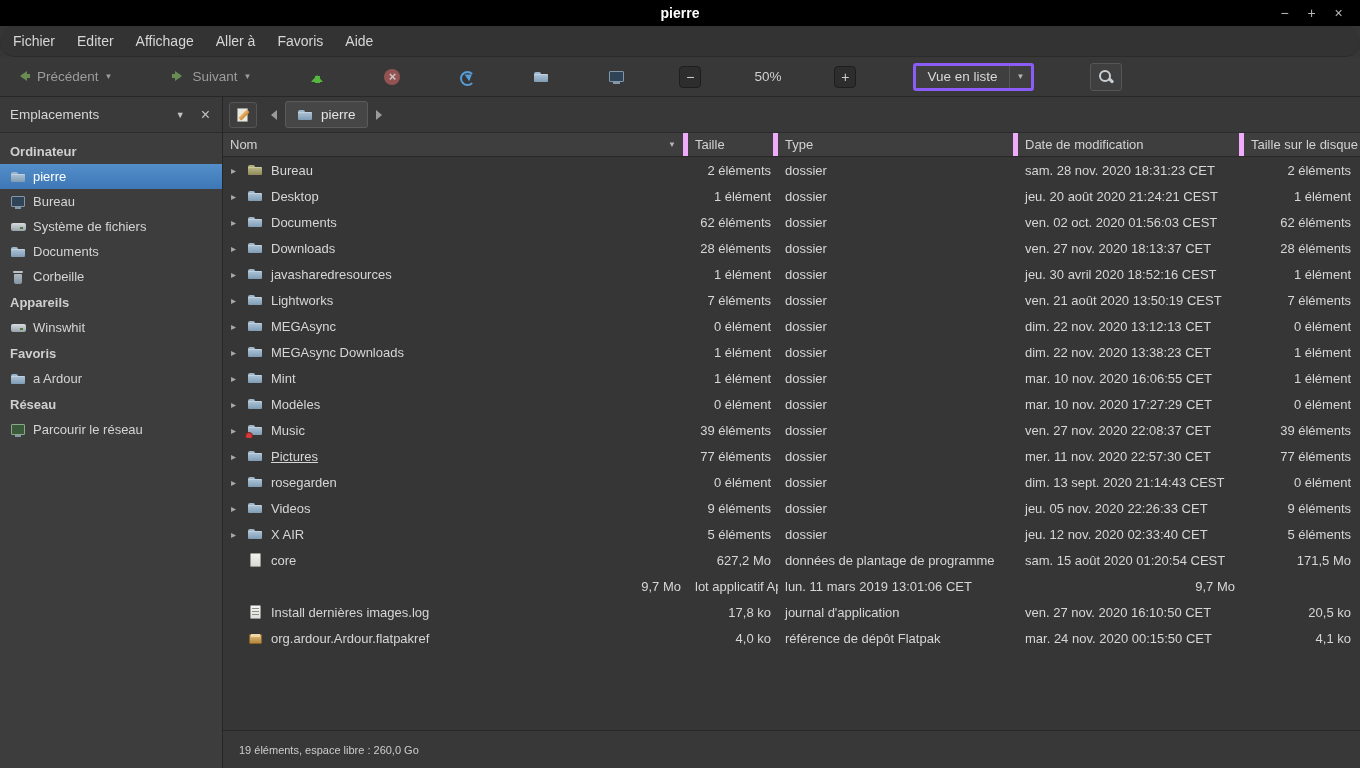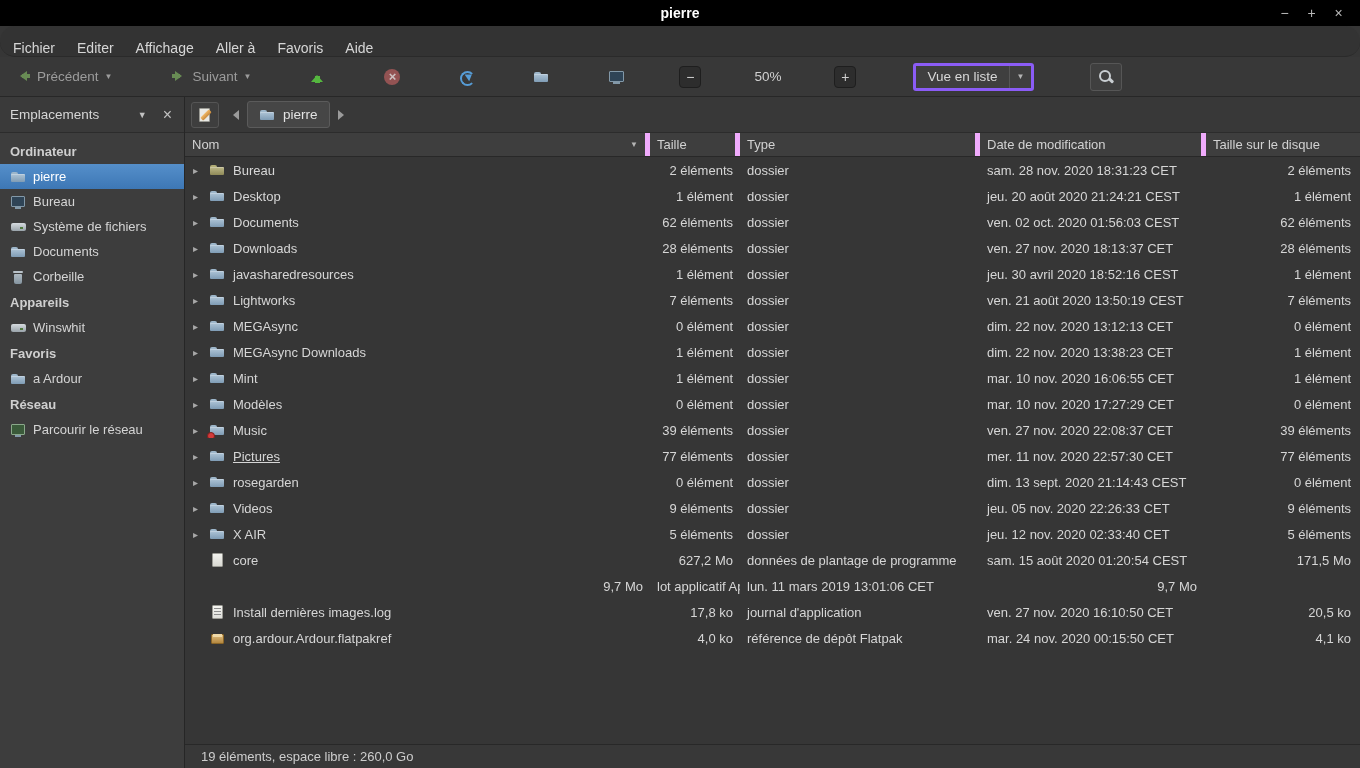--- a/index.html
+++ b/index.html
@@ -13,21 +13,21 @@
     cursor: default;
   }
 
   
   .titlebar { height: 26px; flex: none; background: #000; display: flex; align-items: center; position: relative; }
   .title { position: absolute; left: 0; right: 0; text-align: center; color: #fff; font-size: 14px; font-weight: bold; }
   .win-controls { margin-left: auto; display: flex; z-index: 1; padding-right: 8px; }
   .win-btn { width: 27px; text-align: center; color: #b9b9b9; font-size: 14px; line-height: 26px; }
 
   
-  .menubar { height: 31px; flex: none; background: #333; border-bottom: 1px solid #2a2a2a; display: flex; align-items: flex-end; padding-left: 2px; border-radius: 15px; }
+  .menubar { height: 31px; flex: none; background: #333; border-bottom: 1px solid #2a2a2a; display: flex; align-items: center; padding-left: 2px; border-radius: 15px; }
   .menu-item { padding: 0 11px; display: flex; align-items: center; font-size: 14px; color: #d6d6d6; }
 
   
   .toolbar { height: 40px; flex: none; background: #383838; border-bottom: 1px solid #272727; display: flex; align-items: center; padding: 0 8px; gap: 44px; }
   .tb-btn { display: flex; align-items: center; gap: 5px; padding: 4px 7px; border-radius: 3px; }
   .tb-label { font-size: 13.5px; color: #9c9c9c; }
   .caret { font-size: 8px; color: #9c9c9c; margin-left: 1px; }
   .icon16 { width: 17px; height: 16px; position: relative; display: inline-block; flex: none; }
 
   .arrow-left-icon { opacity: .75; }
@@ -82,21 +82,21 @@
   .combo-caret { padding: 0 7px; font-size: 8px; color: #b5b5b5; }
 
   .search-btn { width: 32px; height: 28px; margin-left: 12px; border: 1px solid #565656; border-radius: 3px; background: #3f3f3f; display: flex; align-items: center; justify-content: center; }
   .search-glyph { width: 16px; height: 16px; position: relative; }
   .search-glyph::before { content: ""; position: absolute; left: 1px; top: 1px; width: 8px; height: 8px; border: 2px solid #c9ced2; border-radius: 50%; }
   .search-glyph::after { content: ""; position: absolute; left: 10px; top: 10px; width: 6px; height: 3px; background: #c9ced2; transform: rotate(45deg); border-radius: 1px; }
 
   
   .main { flex: 1; display: flex; min-height: 0; }
 
-  .sidebar { width: 185px; flex: none; background: #3d3d3d; border-right: 1px solid #262626; display: flex; flex-direction: column; }
+  .sidebar { width: 223px; flex: none; background: #3d3d3d; border-right: 1px solid #262626; display: flex; flex-direction: column; }
   .sidebar-header { height: 36px; flex: none; display: flex; align-items: center; padding: 0 10px; border-bottom: 1px solid #2c2c2c; background: #3a3a3a; }
   .sidebar-header-label { font-size: 13.5px; color: #d6d6d6; flex: 1; }
   .sidebar-caret { font-size: 9px; color: #c2c2c2; padding: 4px 10px; }
   .sidebar-close { font-size: 16px; color: #c2c2c2; padding: 0 2px 0 6px; }
   .side-list { flex: 1; padding-top: 5px; overflow: hidden; }
   .side-section { font-weight: bold; font-size: 13px; color: #cfcfcf; padding: 6px 10px 5px; }
   .side-item { display: flex; align-items: center; gap: 7px; height: 25px; padding: 0 10px; font-size: 13px; color: #d4d4d4; }
   .side-item.selected { background: linear-gradient(#558fca, #3d77b5); color: #fff; }
   .side-item .icon16 { width: 16px; }
 
@@ -119,21 +119,21 @@
 
   .rows { flex: 1; overflow: hidden; }
   .frow { display: grid; grid-template-columns: 465px 90px 240px 226px 1fr; height: 26px; align-items: center; font-size: 13px; color: #d6d6d6; }
   .cell { padding: 0 7px; white-space: nowrap; overflow: hidden; }
   .c-name { display: flex; align-items: center; gap: 7px; padding-left: 4px; }
   .expander { width: 13px; flex: none; text-align: center; color: #a8a8a8; font-size: 10px; }
   .fname.underline { text-decoration: underline; }
   .c-size, .c-disk { text-align: right; }
   .c-disk { padding-right: 9px; }
 
-  .statusbar { height: 24px; flex: none; border-top: 1px solid #282828; background: #383838; display: flex; align-items: center; padding: 0 16px; font-size: 13px; color: #cdcdcd; }
+  .statusbar { height: 38px; flex: none; border-top: 1px solid #282828; background: #383838; display: flex; align-items: center; padding: 0 16px; font-size: 11px; color: #cdcdcd; }
 </style>
 </head>
 <body>
 
 <div class="titlebar">
   <div class="title">pierre</div>
   <div class="win-controls">
     <div class="win-btn">−</div>
     <div class="win-btn">+</div>
     <div class="win-btn">×</div>

